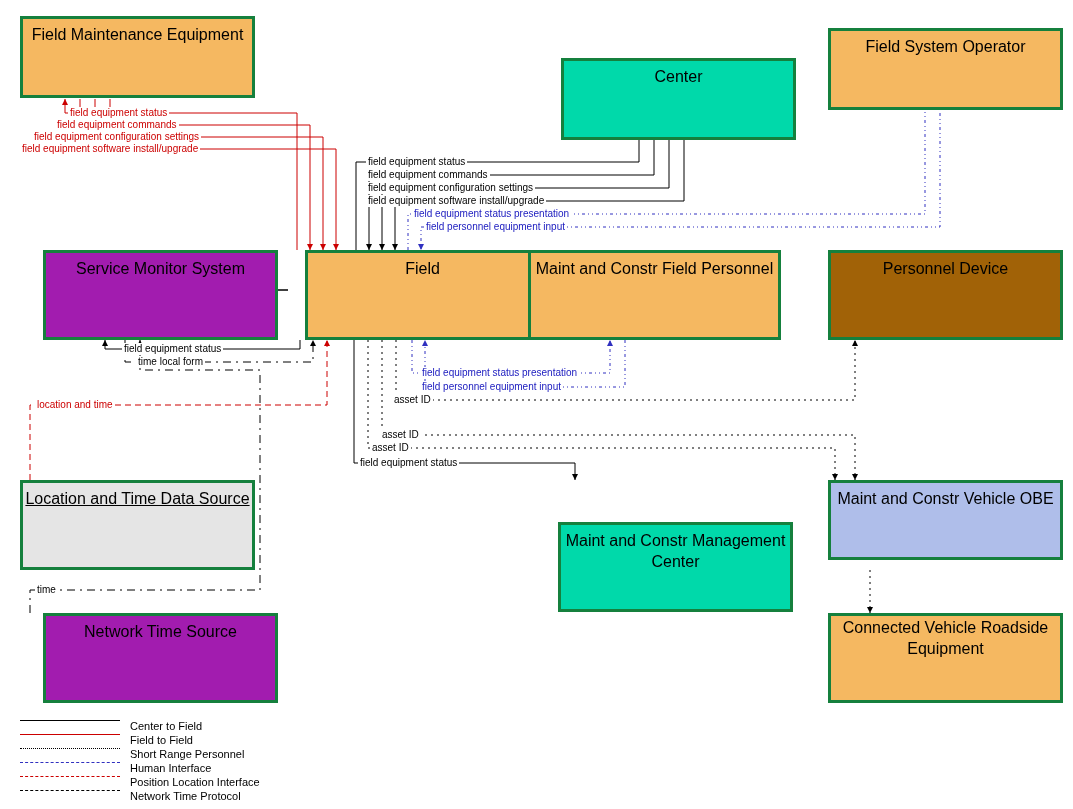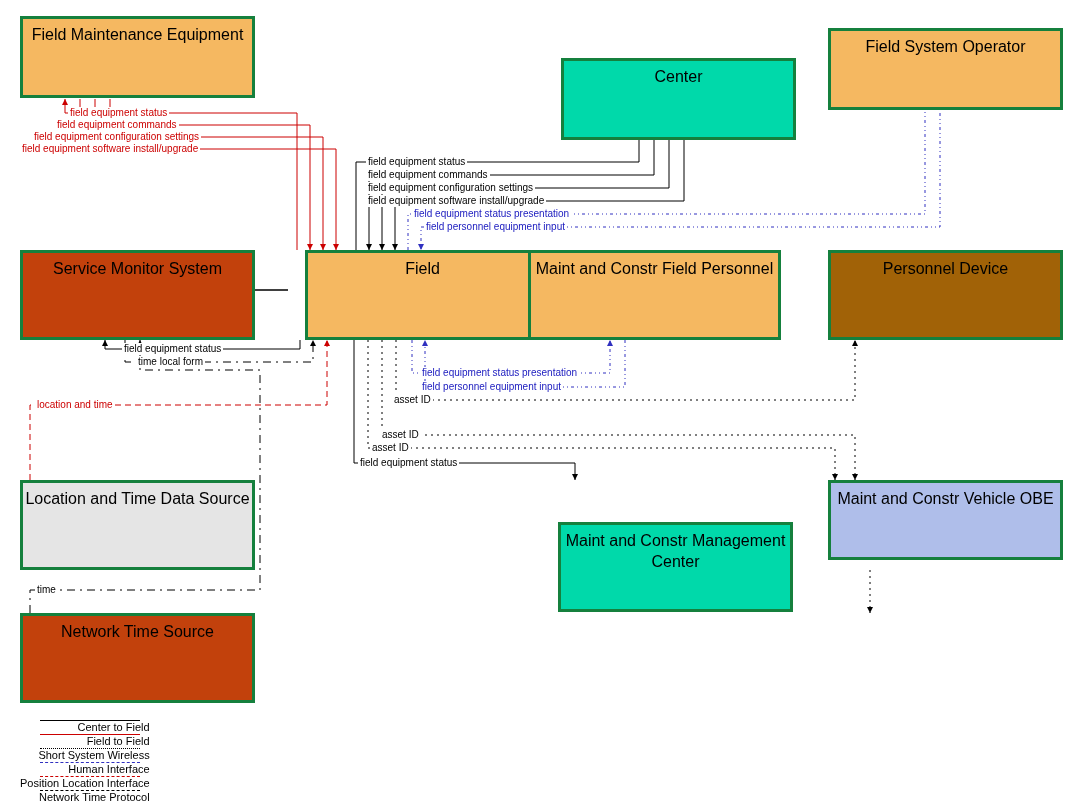--- a/index.html
+++ b/index.html
@@ -21,21 +21,21 @@
     border: 3px solid #15803d;
     box-sizing: border-box;
     font-size: 16px;
     text-align: center;
     padding-top: 6px;
     line-height: 1.3;
   }
   .orange { background:#F5B861; }
   .cyan   { background:#00D9AA;margin-top:42px; }
   .yellow { background:#a16207; }
-  .olive  { background:#c2410c; }
+  .olive  { background:#a21caf;margin-left:23px; }
   .grey   { background:#E5E5E5; }
   .blue   { background:#AFBEEA; }
 
   .flow-label {
     position: absolute;
     font-size: 10px;
     white-space: nowrap;
     background: #fff;
     padding: 0 2px;
     line-height: 1.2;
@@ -48,21 +48,21 @@
   svg.lines { position:absolute; left:0; top:0; width:1073px; height:809px; pointer-events:none; }
   .ln-solid-black { stroke:#000; stroke-width:1; fill:none; }
   .ln-solid-red   { stroke:#C00; stroke-width:1; fill:none; }
   .ln-dot-black   { stroke:#000; stroke-width:1; fill:none; stroke-dasharray: 2 4; }
   .ln-ddd-blue    { stroke:#3030C0; stroke-width:1; fill:none; stroke-dasharray: 3 3 1 3 1 3; }
   .ln-dash-red    { stroke:#C00; stroke-width:1; fill:none; stroke-dasharray: 6 4; }
   .ln-ldash-black { stroke:#000; stroke-width:1; fill:none; stroke-dasharray: 8 5 2 5; }
 
   
   .legend { position:absolute; left:20px; top:720px; font-size:11px; }
-  .legend-row { display:flex; align-items:flex-end; height:14px;flex-direction:column; }
+  .legend-row { display:flex; align-items:flex-start; height:14px; }
   .legend-line { width:100px; height:0; border-top:1px solid #000; margin-right:10px; }
 </style>
 </head>
 <body>
 
 <div class="stage">
 
   <svg class="lines">
     <defs>
       <marker id="arr-black" markerWidth="8" markerHeight="8" refX="6" refY="3" orient="auto">
@@ -146,28 +146,29 @@
   <div class="box orange" style="left:828px; top:28px; width:235px; height:82px;"><span>Field System Operator</span></div>
 
   <div class="box olive" style="left:20px; top:250px; width:235px; height:90px;"><span>Service Monitor System</span></div>
 
   <div class="box orange" style="left:288px; top:250px; width:235px; height:90px;margin-left:17px;"><span>Field</span></div>
 
   <div class="box orange" style="left:528px; top:250px; width:253px; height:90px;"><span>Maint and Constr Field Personnel</span></div>
 
   <div class="box yellow" style="left:828px; top:250px; width:235px; height:90px;"><span>Personnel Device</span></div>
 
-  <div class="box grey" style="left:20px; top:480px; width:235px; height:90px;"><span>Location and Time Data Source</span></div>
+  <div class="box grey" style="left:20px; top:480px; width:235px; height:90px;text-decoration:underline;"><span>Location and Time Data Source</span></div>
 
   <div class="box cyan" style="left:558px; top:480px; width:235px; height:90px;"><span>Maint and Constr Management Center</span></div>
 
   <div class="box blue" style="left:828px; top:480px; width:235px; height:80px;"><span>Maint and Constr Vehicle OBE</span></div>
 
   <div class="box olive" style="left:20px; top:613px; width:235px; height:90px;"><span>Network Time Source</span></div>
 
+  <div class="box orange" style="left:828px; top:613px; width:235px; height:90px; padding-top:2px;"><span>Connected Vehicle Roadside Equipment</span></div>
 
   <div class="flow-label red-txt" style="left:68px; top:107px;">field equipment status</div>
   <div class="flow-label red-txt" style="left:55px; top:119px;">field equipment commands</div>
   <div class="flow-label red-txt" style="left:32px; top:131px;">field equipment configuration settings</div>
   <div class="flow-label red-txt" style="left:20px; top:143px;">field equipment software install/upgrade</div>
 
   <div class="flow-label black-txt" style="left:366px; top:156px;">field equipment status</div>
   <div class="flow-label black-txt" style="left:366px; top:169px;">field equipment commands</div>
   <div class="flow-label black-txt" style="left:366px; top:182px;">field equipment configuration settings</div>
   <div class="flow-label black-txt" style="left:366px; top:195px;">field equipment software install/upgrade</div>
@@ -195,21 +196,21 @@
     <div class="legend-row">
       <div class="legend-line" style="border-top:1px solid #000;"></div>
       <span>Center to Field</span>
     </div>
     <div class="legend-row">
       <div class="legend-line" style="border-top:1px solid #C00;"></div>
       <span>Field to Field</span>
     </div>
     <div class="legend-row">
       <div class="legend-line" style="border-top:1px dotted #000;"></div>
-      <span>Short System Wireless</span>
+      <span>Short Range Personnel</span>
     </div>
     <div class="legend-row">
       <div class="legend-line" style="border-top:1px dashed #3030C0;"></div>
       <span>Human Interface</span>
     </div>
     <div class="legend-row">
       <div class="legend-line" style="border-top:1px dashed #C00;"></div>
       <span>Position Location Interface</span>
     </div>
     <div class="legend-row">

